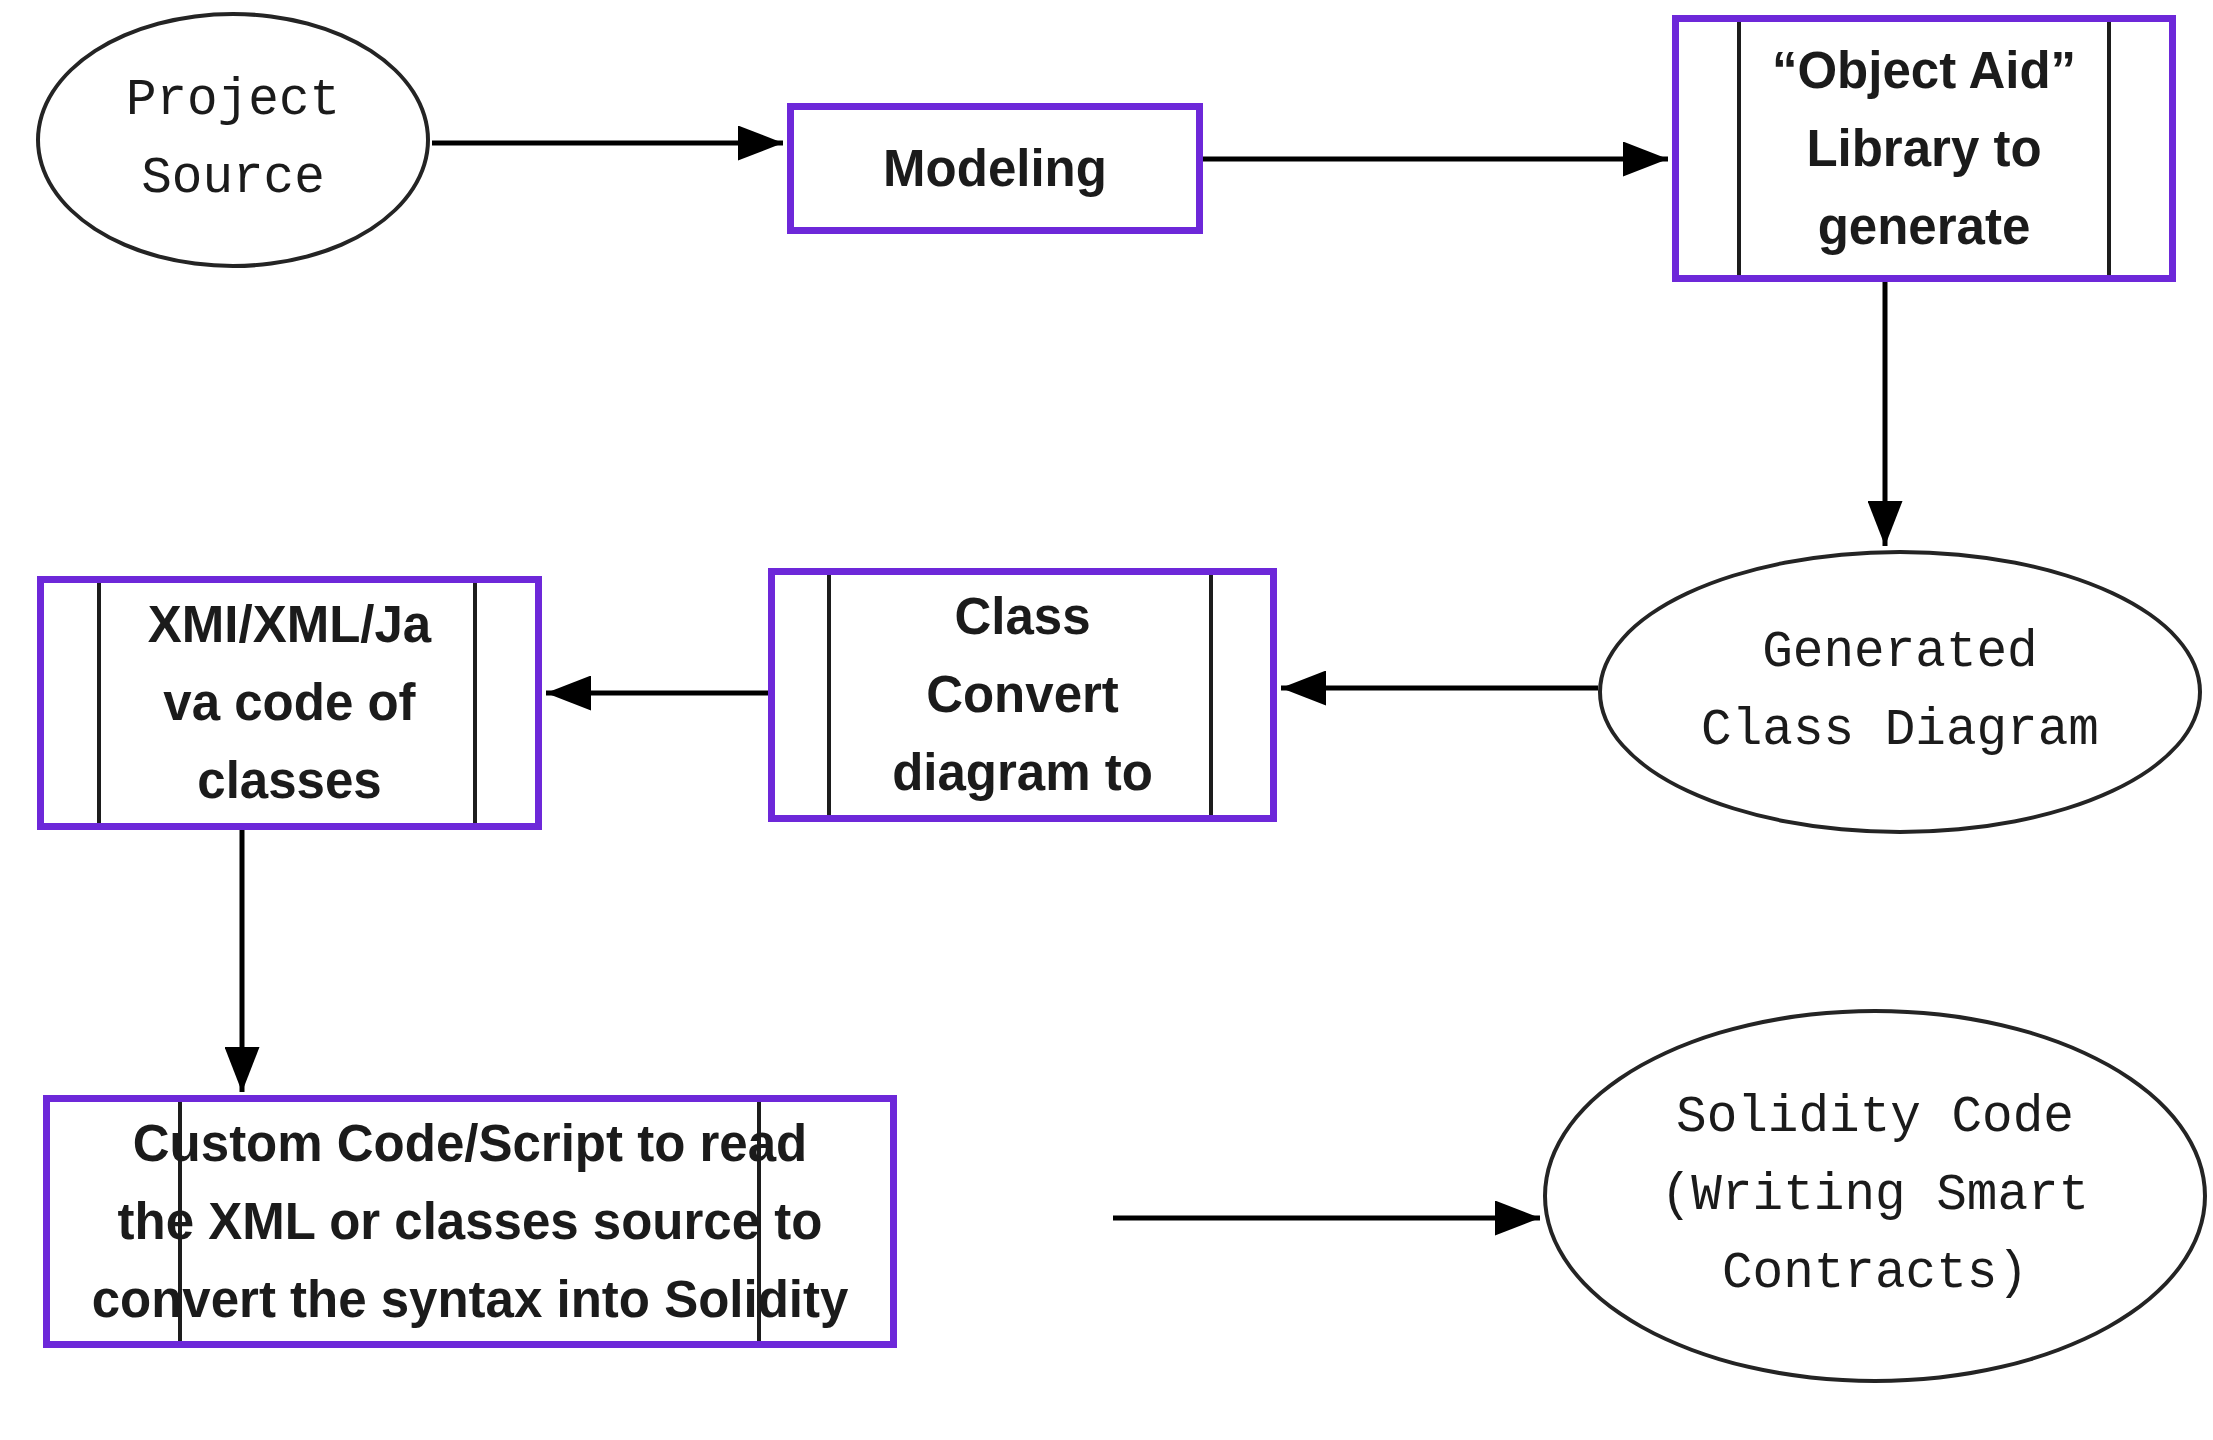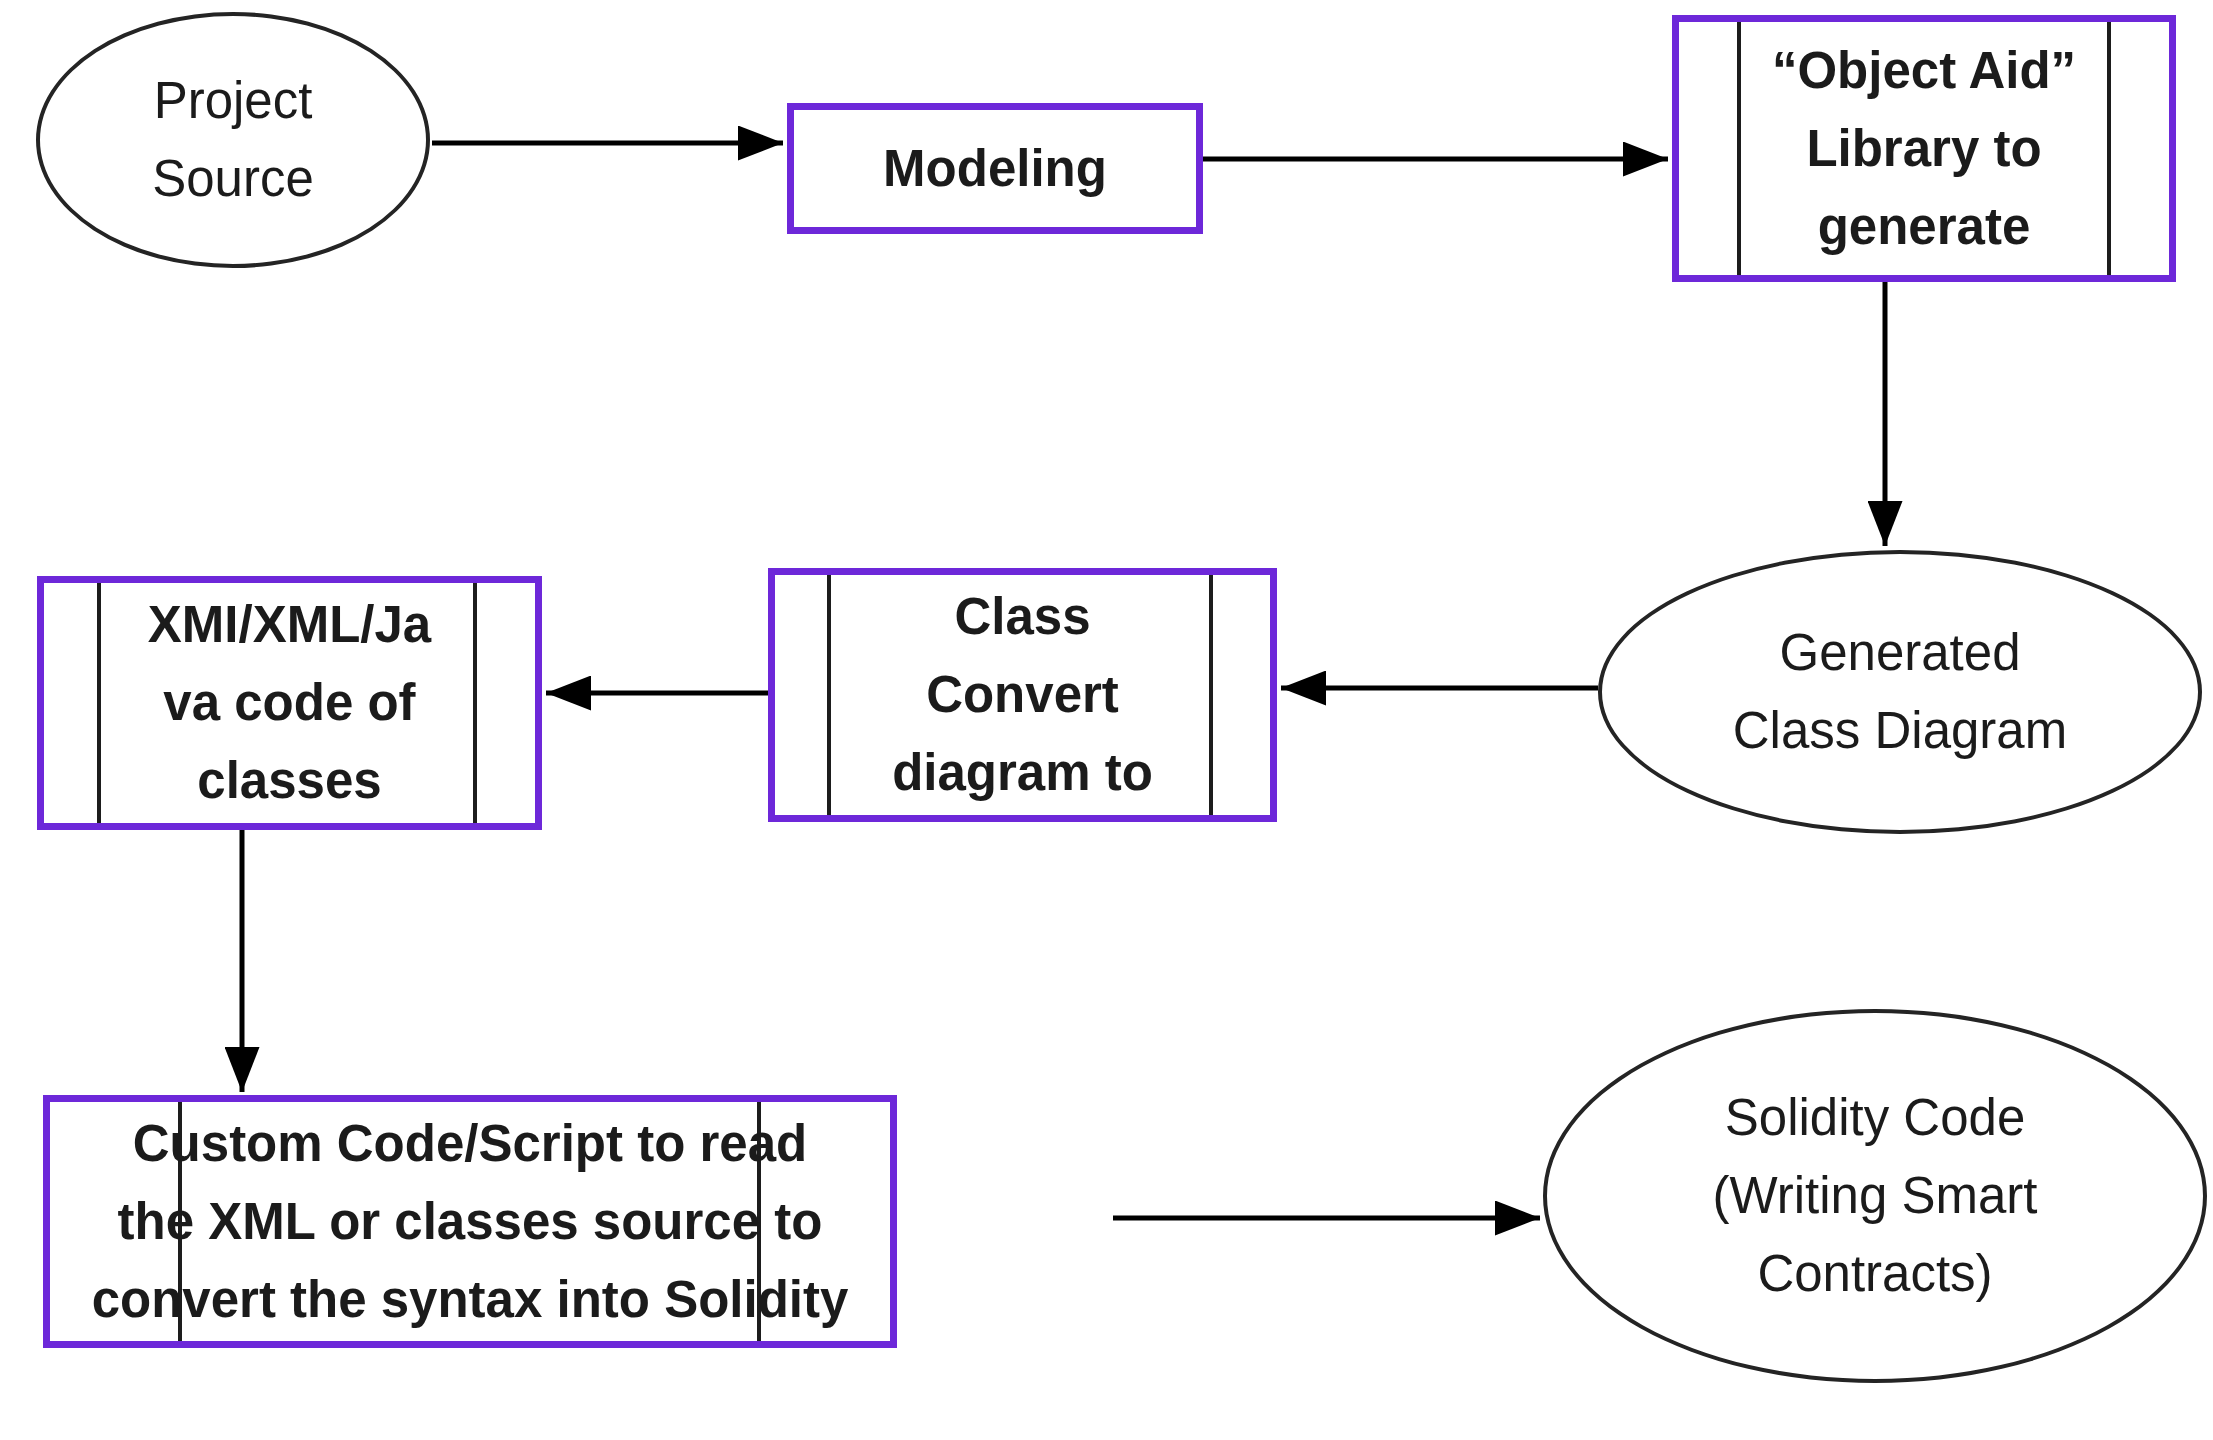--- a/index.html
+++ b/index.html
@@ -35,20 +35,21 @@
     z-index: 3;
     white-space: nowrap;
   }
   .shape-rect {
     border: 7px solid #6d28d9;
     font-weight: bold;
   }
   .shape-ellipse {
     border: 4px solid #242424;
     border-radius: 50%;
+    font-family: Liberation Mono, monospace;
   }
   .vline {
     position: absolute;
     top: 0;
     bottom: 0;
     width: 4px;
     background: #1d1d1d;
     z-index: 2;
   }
   .edges {

